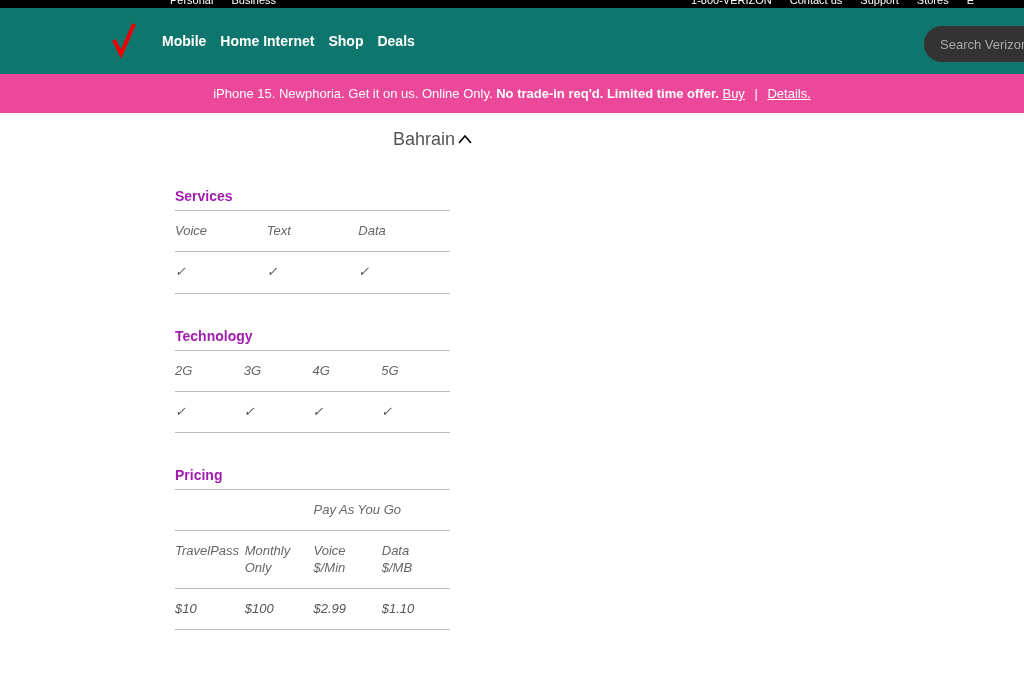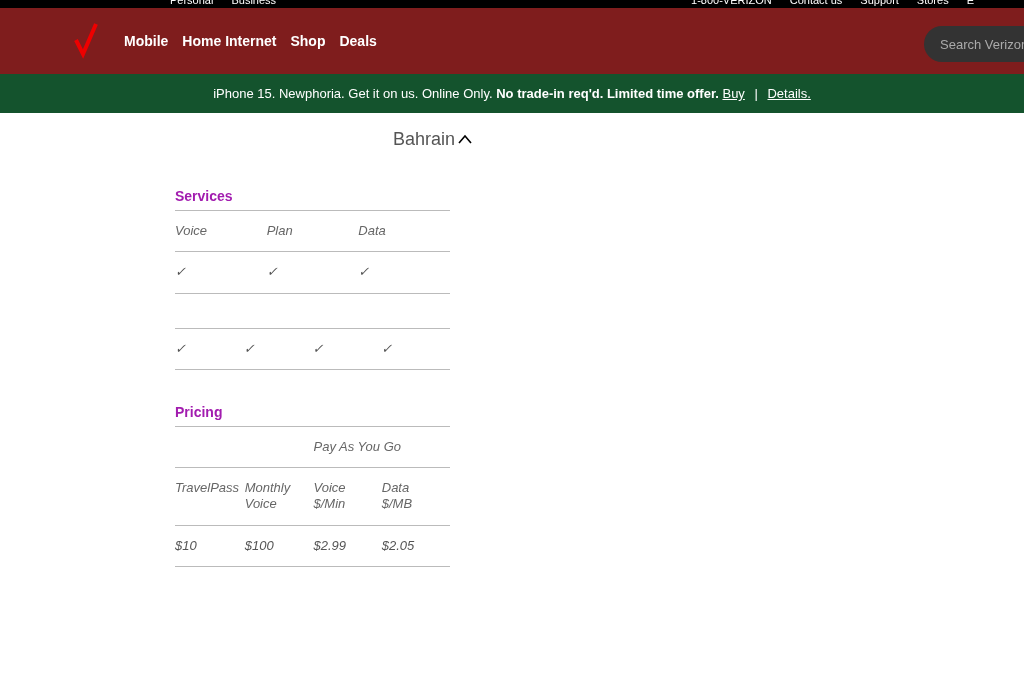--- a/index.html
+++ b/index.html
@@ -21,25 +21,25 @@
     justify-content: space-between;
     padding: 0 170px 0 170px;
     overflow: hidden;
   }
   .utility-left { display: flex; gap: 18px; }
   .utility-right { display: flex; gap: 18px; margin-right: -120px; }
   .utility-bar span { line-height: 0; }
 
   
   .nav-bar {
-    background: #7f1d1d;
+    background: #0f766e;
     height: 66px;
     display: flex;
     align-items: center;
-    padding-left: 74px;
+    padding-left: 112px;
     position: relative;
   }
   .logo {
     width: 24px;
     height: 38px;
     margin-right: 26px;
   }
   .nav-links {
     display: flex;
     gap: 14px;
@@ -63,21 +63,21 @@
     display: flex;
     align-items: center;
     padding-left: 16px;
     font-size: 13px;
     overflow: hidden;
     white-space: nowrap;
   }
 
   
   .promo-banner {
-    background: #14532d;
+    background: #ec4899;
     color: #fff;
     text-align: center;
     font-size: 13px;
     padding: 12px 0;
   }
   .promo-banner .bold { font-weight: bold; }
   .promo-banner a { color: #fff; text-decoration: underline; cursor: pointer; }
   .promo-banner .divider { margin: 0 6px; }
 
   
@@ -178,35 +178,42 @@
       </svg>
     </span>
   </div>
 
   <div class="section">
     <div class="section-title">Services</div>
     <table class="tbl">
       <tbody>
           <tr>
         <th class="narrow">Voice</th>
-        <th class="narrow">Plan</th>
+        <th class="narrow">Text</th>
         <th class="narrow">Data</th>
       </tr>
       <tr>
         <td class="check">✓</td>
         <td class="check">✓</td>
         <td class="check">✓</td>
       </tr>
     </tbody>
       </table>
   </div>
 
   <div class="section">
+    <div class="section-title">Technology</div>
     <table class="tbl tech4">
       <tbody>
+          <tr>
+        <th class="narrow">2G</th>
+        <th class="narrow">3G</th>
+        <th class="narrow2">4G</th>
+        <th class="narrow2">5G</th>
+      </tr>
       <tr>
         <td class="check">✓</td>
         <td class="check">✓</td>
         <td class="check">✓</td>
         <td class="check">✓</td>
       </tr>
     </tbody>
       </table>
   </div>
 
@@ -215,29 +222,29 @@
     <table class="tbl price">
       <tbody>
           <tr>
         <th class="narrow"></th>
         <th class="narrow"></th>
         <th class="narrow2 pricing-super" colspan="2">Pay As You Go</th>
       </tr>
       <tr>
         <th class="narrow">TravelPass</th>
         <th class="narrow" style="white-space:pre-line">Monthly
-Voice</th>
+Only</th>
         <th class="narrow2" style="white-space:pre-line">Voice
 $/Min</th>
         <th class="narrow2" style="white-space:pre-line">Data
 $/MB</th>
       </tr>
       <tr>
         <td>$10</td>
         <td>$100</td>
         <td>$2.99</td>
-        <td>$2.05</td>
+        <td>$1.10</td>
       </tr>
     </tbody>
       </table>
   </div>
 
 </div>
 
 </body></html>

